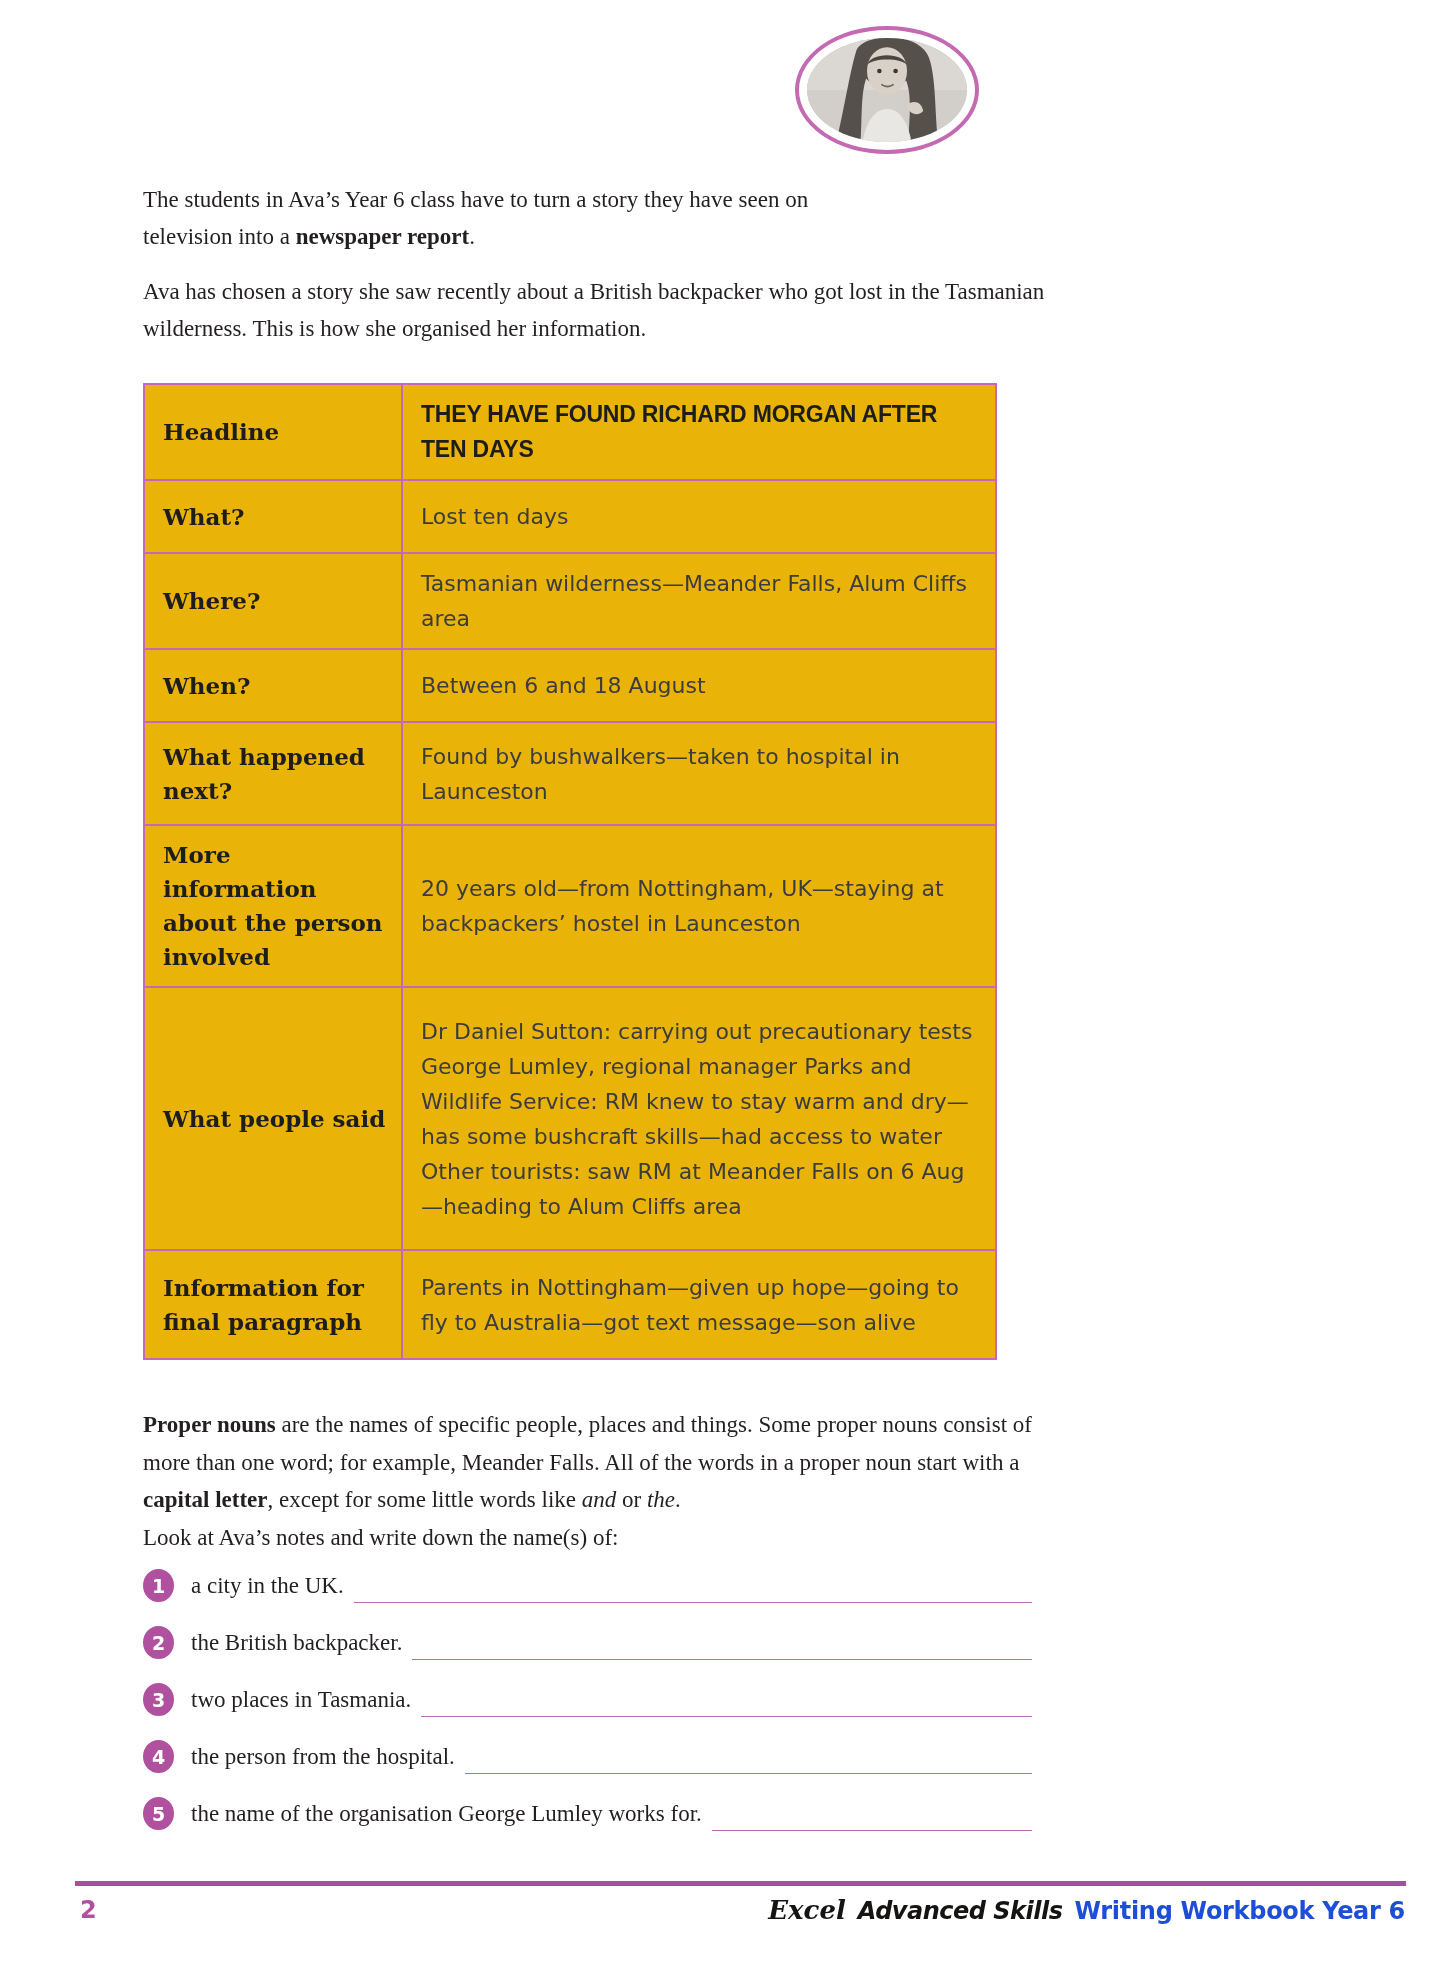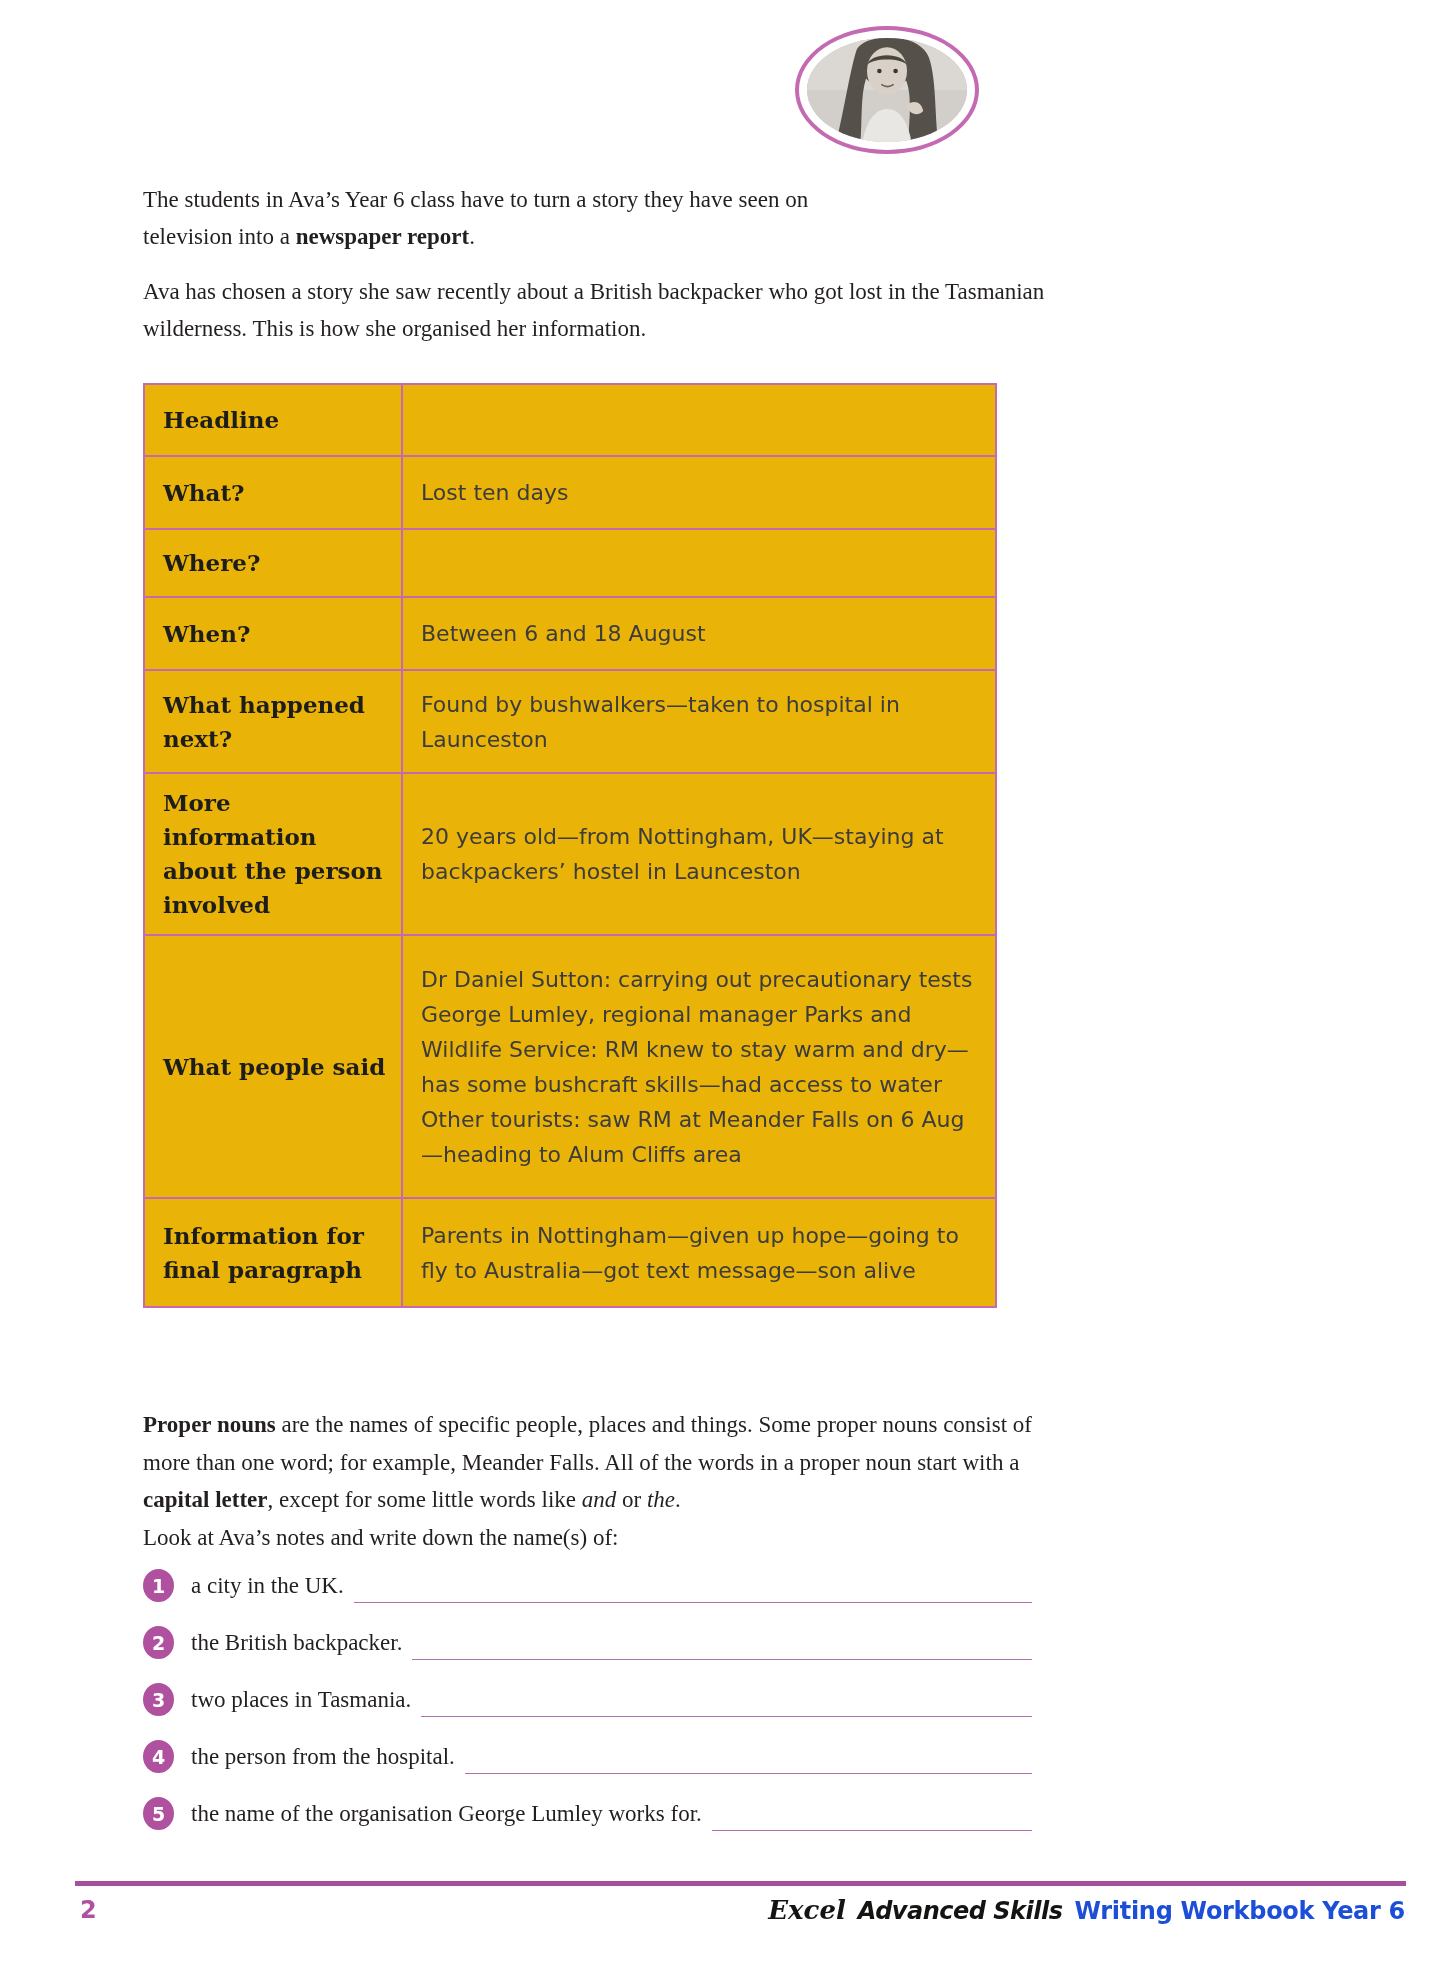--- a/index.html
+++ b/index.html
@@ -180,27 +180,29 @@
       </svg>
     </div>
   </div>
 
   <p class="intro-p1"><span>The students in Ava’s Year 6 class have to turn a story they have seen on television into a </span><strong>newspaper report</strong><span>.</span></p>
   <p class="intro-p2">Ava has chosen a story she saw recently about a British backpacker who got lost in the Tasmanian wilderness. This is how she organised her information.</p>
 
   <div class="notes-table">
     <div class="ntr r0">
       <div class="nt-label">Headline</div>
+      <div class="nt-value headline-value">THEY HAVE FOUND RICHARD MORGAN AFTER TEN DAYS</div>
     </div>
     <div class="ntr r2">
       <div class="nt-label">What?</div>
       <div class="nt-value">Lost ten days</div>
     </div>
     <div class="ntr r3">
       <div class="nt-label">Where?</div>
+      <div class="nt-value">Tasmanian wilderness—Meander Falls, Alum Cliffs area</div>
     </div>
     <div class="ntr r4">
       <div class="nt-label">When?</div>
       <div class="nt-value">Between 6 and 18 August</div>
     </div>
     <div class="ntr r5">
       <div class="nt-label">What happened next?</div>
       <div class="nt-value">Found by bushwalkers—taken to hospital in Launceston</div>
     </div>
     <div class="ntr r6">

